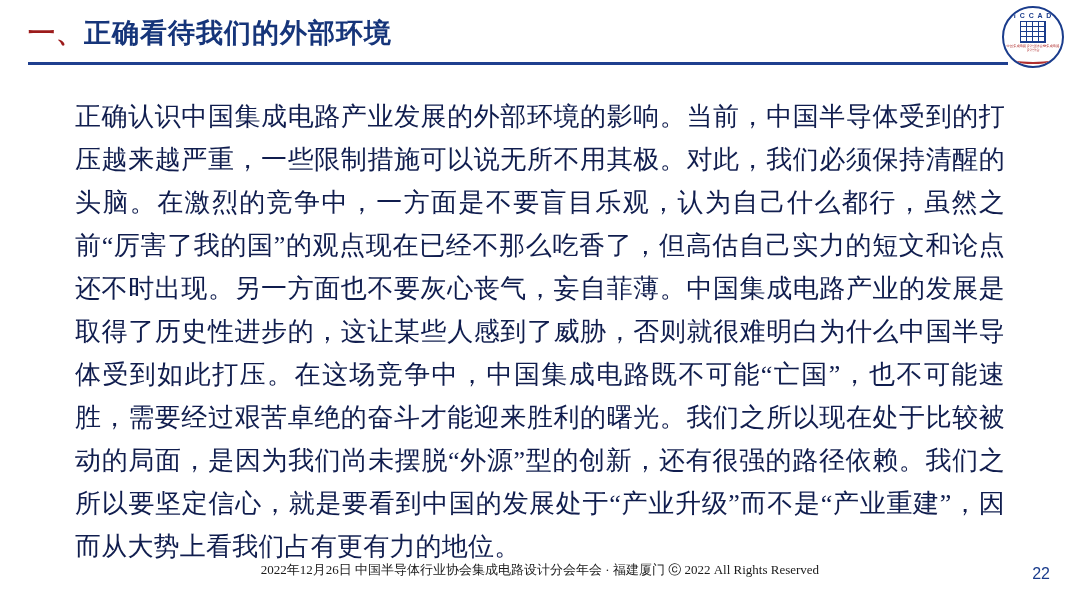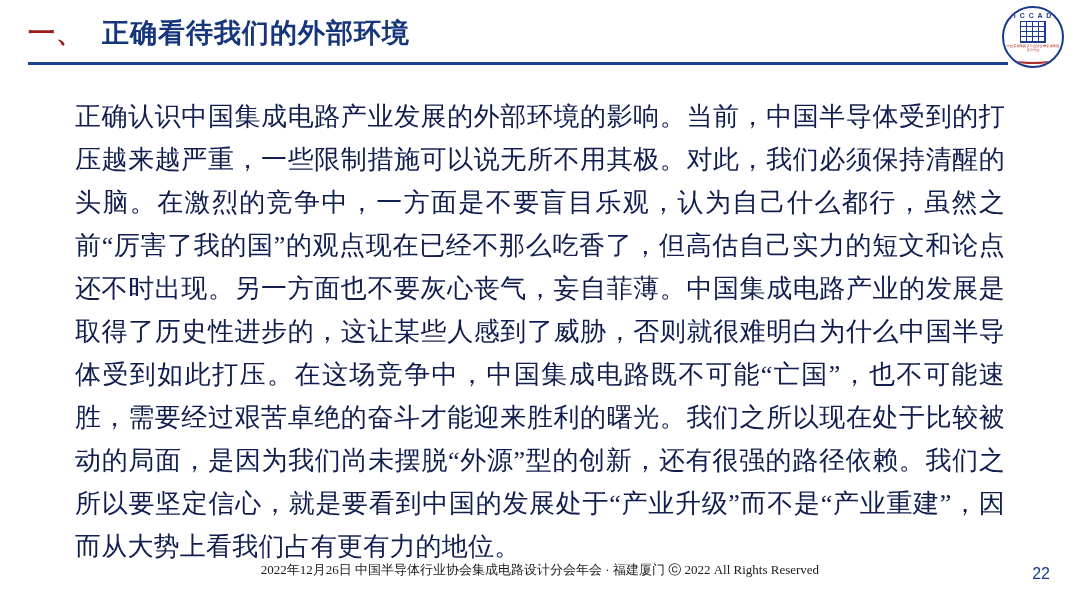--- a/index.html
+++ b/index.html
@@ -46,21 +46,20 @@
     color: #9c1b1b;
     font-family: "Liberation Serif", "DejaVu Serif", serif;
     letter-spacing: 1px;
   }
 
   .title-text {
     font-size: 27px;
     font-weight: bold;
     color: #16357a;
     font-family: "Liberation Serif", "DejaVu Serif", serif;
-    margin-left: 18px;
     letter-spacing: 1px;
   }
 
   .header-rule {
     position: absolute;
     left: 28px;
     top: 62px;
     width: 980px;
     height: 3px;
     background: #1f3f8f;

